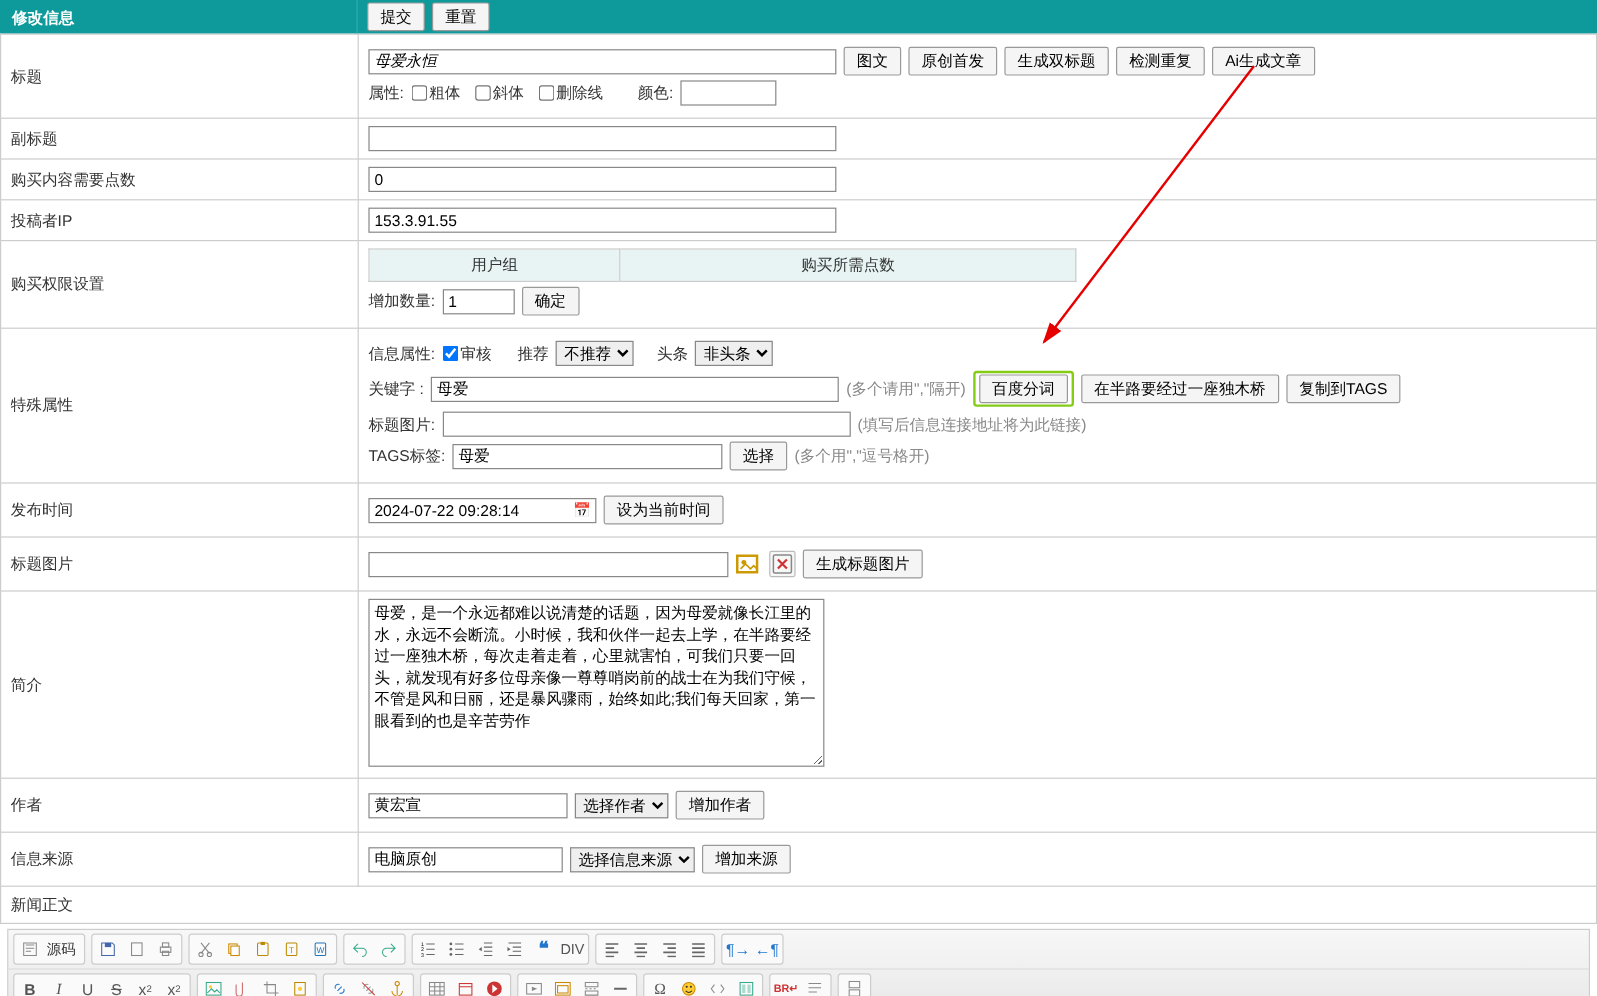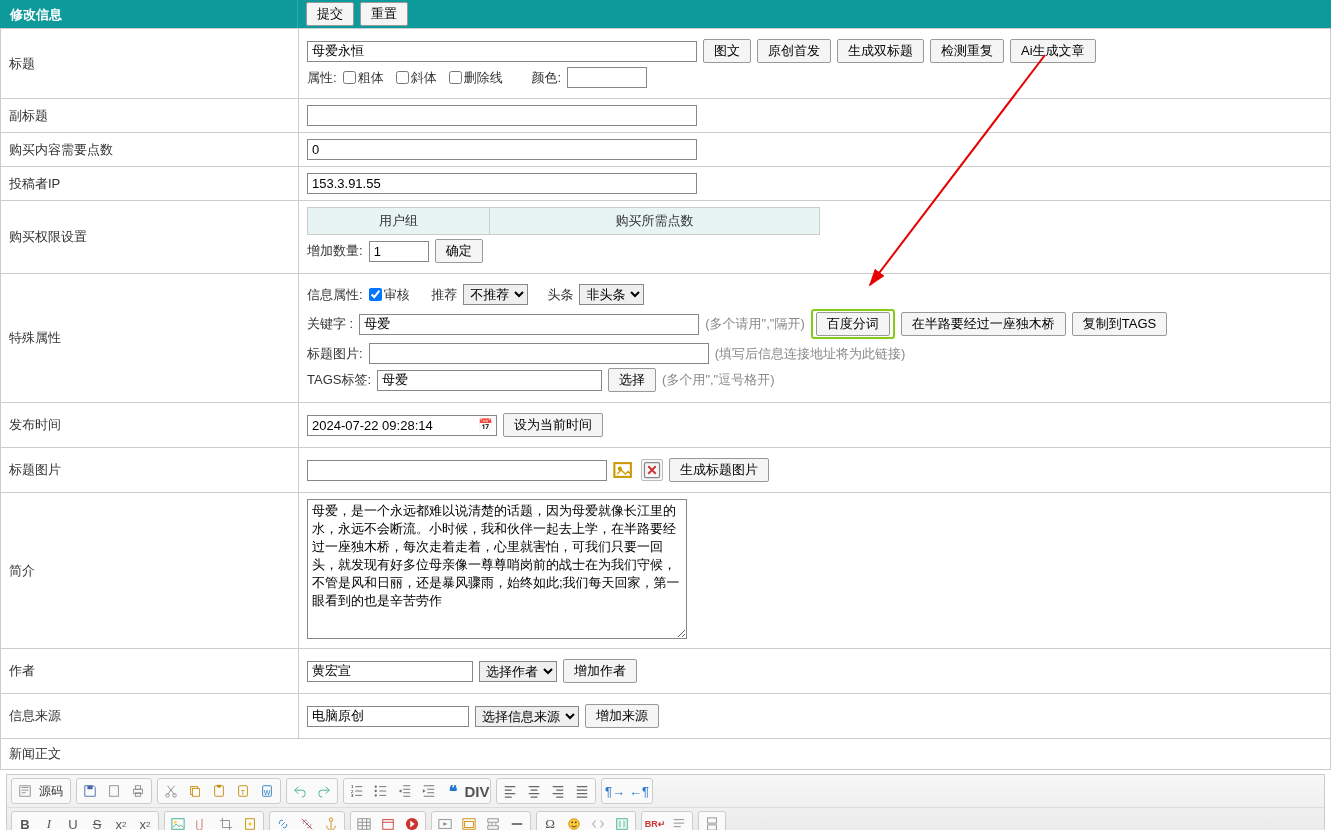--- a/index.html
+++ b/index.html
@@ -6,23 +6,23 @@
 body { font-family: Arial, "Microsoft YaHei", sans-serif; font-size: 13px; color: #333; background: #fff; }
 .header-bar { background: #0e9a9a; display: flex; align-items: stretch; height: 28px; }
 .header-title { color: #fff; font-weight: bold; padding: 6px 10px; width: 298px; border-right: 1px solid #2bacac; }
 .header-buttons { padding: 3px 8px; display: flex; gap: 6px; align-items: center; }
 .btn { background: #f5f5f5; border: 1px solid #999; border-radius: 2px; padding: 2px 10px; font-size: 13px; cursor: pointer; font-family: inherit; }
 table.form-table { width: 100%; border-collapse: collapse; }
 table.form-table > tbody > tr > td { border: 1px solid #ccc; padding: 6px 8px; vertical-align: middle; }
 table.form-table > tbody > tr > td.label-cell { width: 298px; background: #fff; color: #333; }
 input[type=text], textarea { border: 1px solid #888; padding: 2px 4px; font-size: 13px; font-family: inherit; }
 select { border: 1px solid #888; font-size: 13px; font-family: inherit; padding: 1px 2px; }
-.title-input { width: 390px; border: 2px solid #111; }
+.title-input { width: 390px; border: 2px solid #111; font-style: italic; }
 .sub-input { width: 390px; }
-.inner-table { border-collapse: collapse; width: 513px; }
+.inner-table { border-collapse: collapse; width: 590px; }
 .inner-table th { background: #e8f4f4; border: 1px solid #ccc; padding: 4px; font-weight: normal; text-align: center; }
 .hint { color: #888; }
 .row-line { margin: 4px 0; display: flex; align-items: center; gap: 6px; flex-wrap: wrap; }
 .kw-input { width: 340px; }
 textarea.intro { width: 380px; height: 140px; }
 .editor-toolbar { border: 1px solid #ccc; margin: 4px 6px 0 6px; background: linear-gradient(#f7f7f7,#e9e9e9); }
 .tb-row { display: flex; flex-wrap: wrap; gap: 0; padding: 3px 4px; align-items: center; border-bottom: 1px solid #ddd; }
 .tb-row:last-child { border-bottom: none; }
 .tb-group { display: flex; align-items: center; border: 1px solid #ccc; border-radius: 3px; background: #fafafa; margin-right: 5px; padding: 1px; }
 .tb-btn { width: 24px; height: 22px; display: flex; align-items: center; justify-content: center; cursor: pointer; color: #555; font-size: 13px; }
@@ -324,21 +324,21 @@
               <path d="M4 6L1 8l3 2z" fill="#666"></path>
             </svg>
           </div>
       <div class="tb-btn">
             <svg viewBox="0 0 16 16">
               <path d="M2 2h12M6 6h8M6 10h8M2 14h12" stroke="#666"></path>
               <path d="M1 6l3 2-3 2z" fill="#666"></path>
             </svg>
           </div>
       <div class="tb-btn" style="color:#27c;font-weight:bold;font-size:16px">❝</div>
-      <div class="tb-btn" style="font-size:15px;font-weight:bold">DIV</div>
+      <div class="tb-btn" style="font-size:12px;font-weight:normal">DIV</div>
     </div>
     <div class="tb-group">
       <div class="tb-btn">
             <svg viewBox="0 0 16 16">
               <path d="M2 3h12M2 7h8M2 11h12M2 15h8" stroke="#666" stroke-width="1.5"></path>
             </svg>
           </div>
       <div class="tb-btn">
             <svg viewBox="0 0 16 16">
               <path d="M2 3h12M4 7h8M2 11h12M4 15h8" stroke="#666" stroke-width="1.5"></path>

